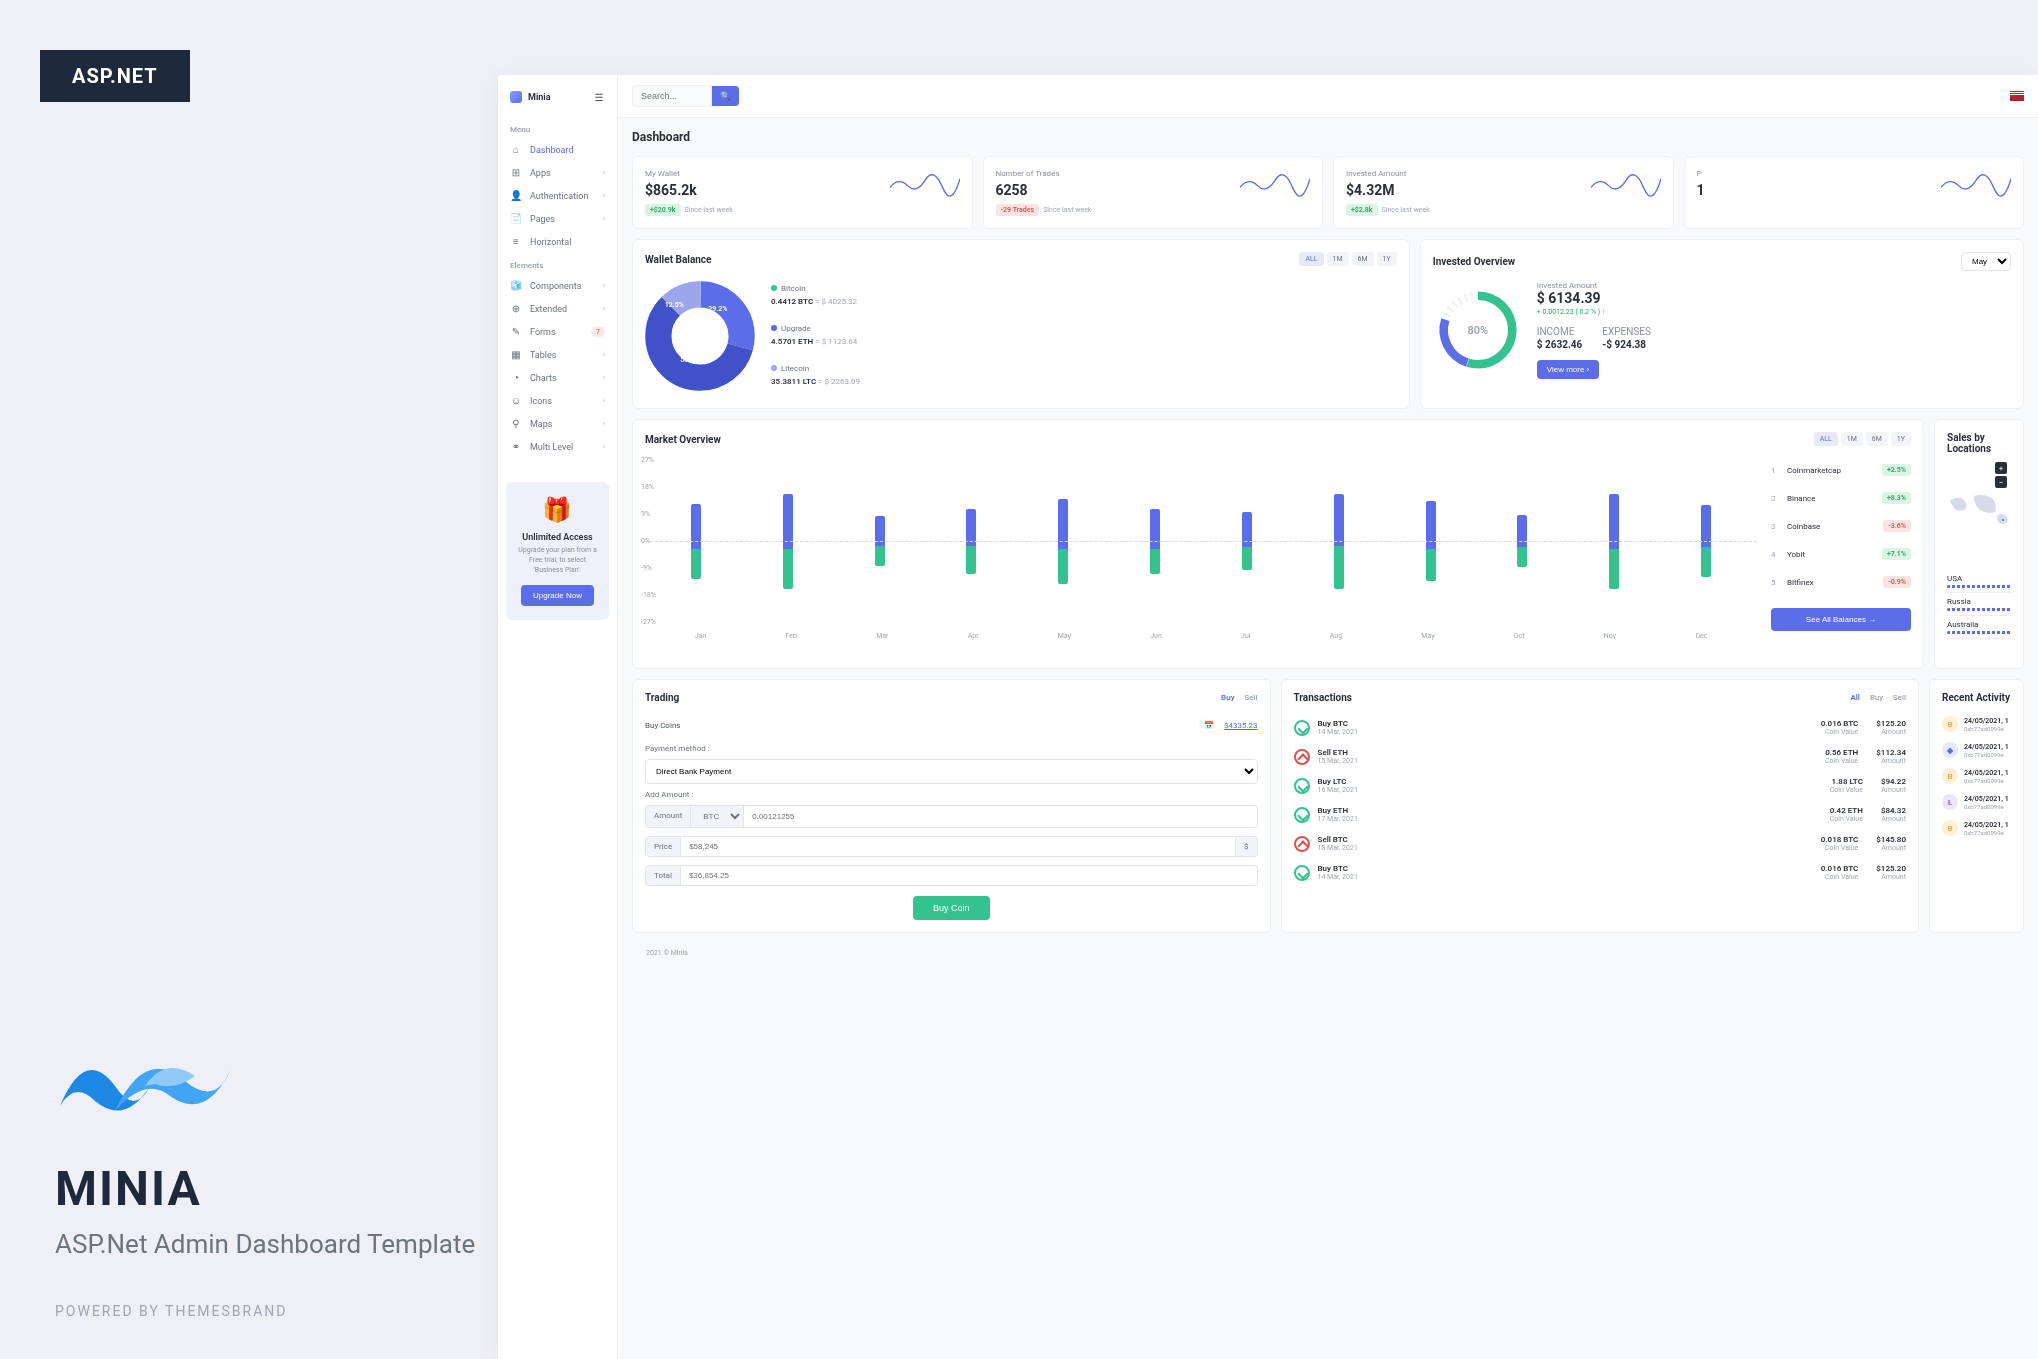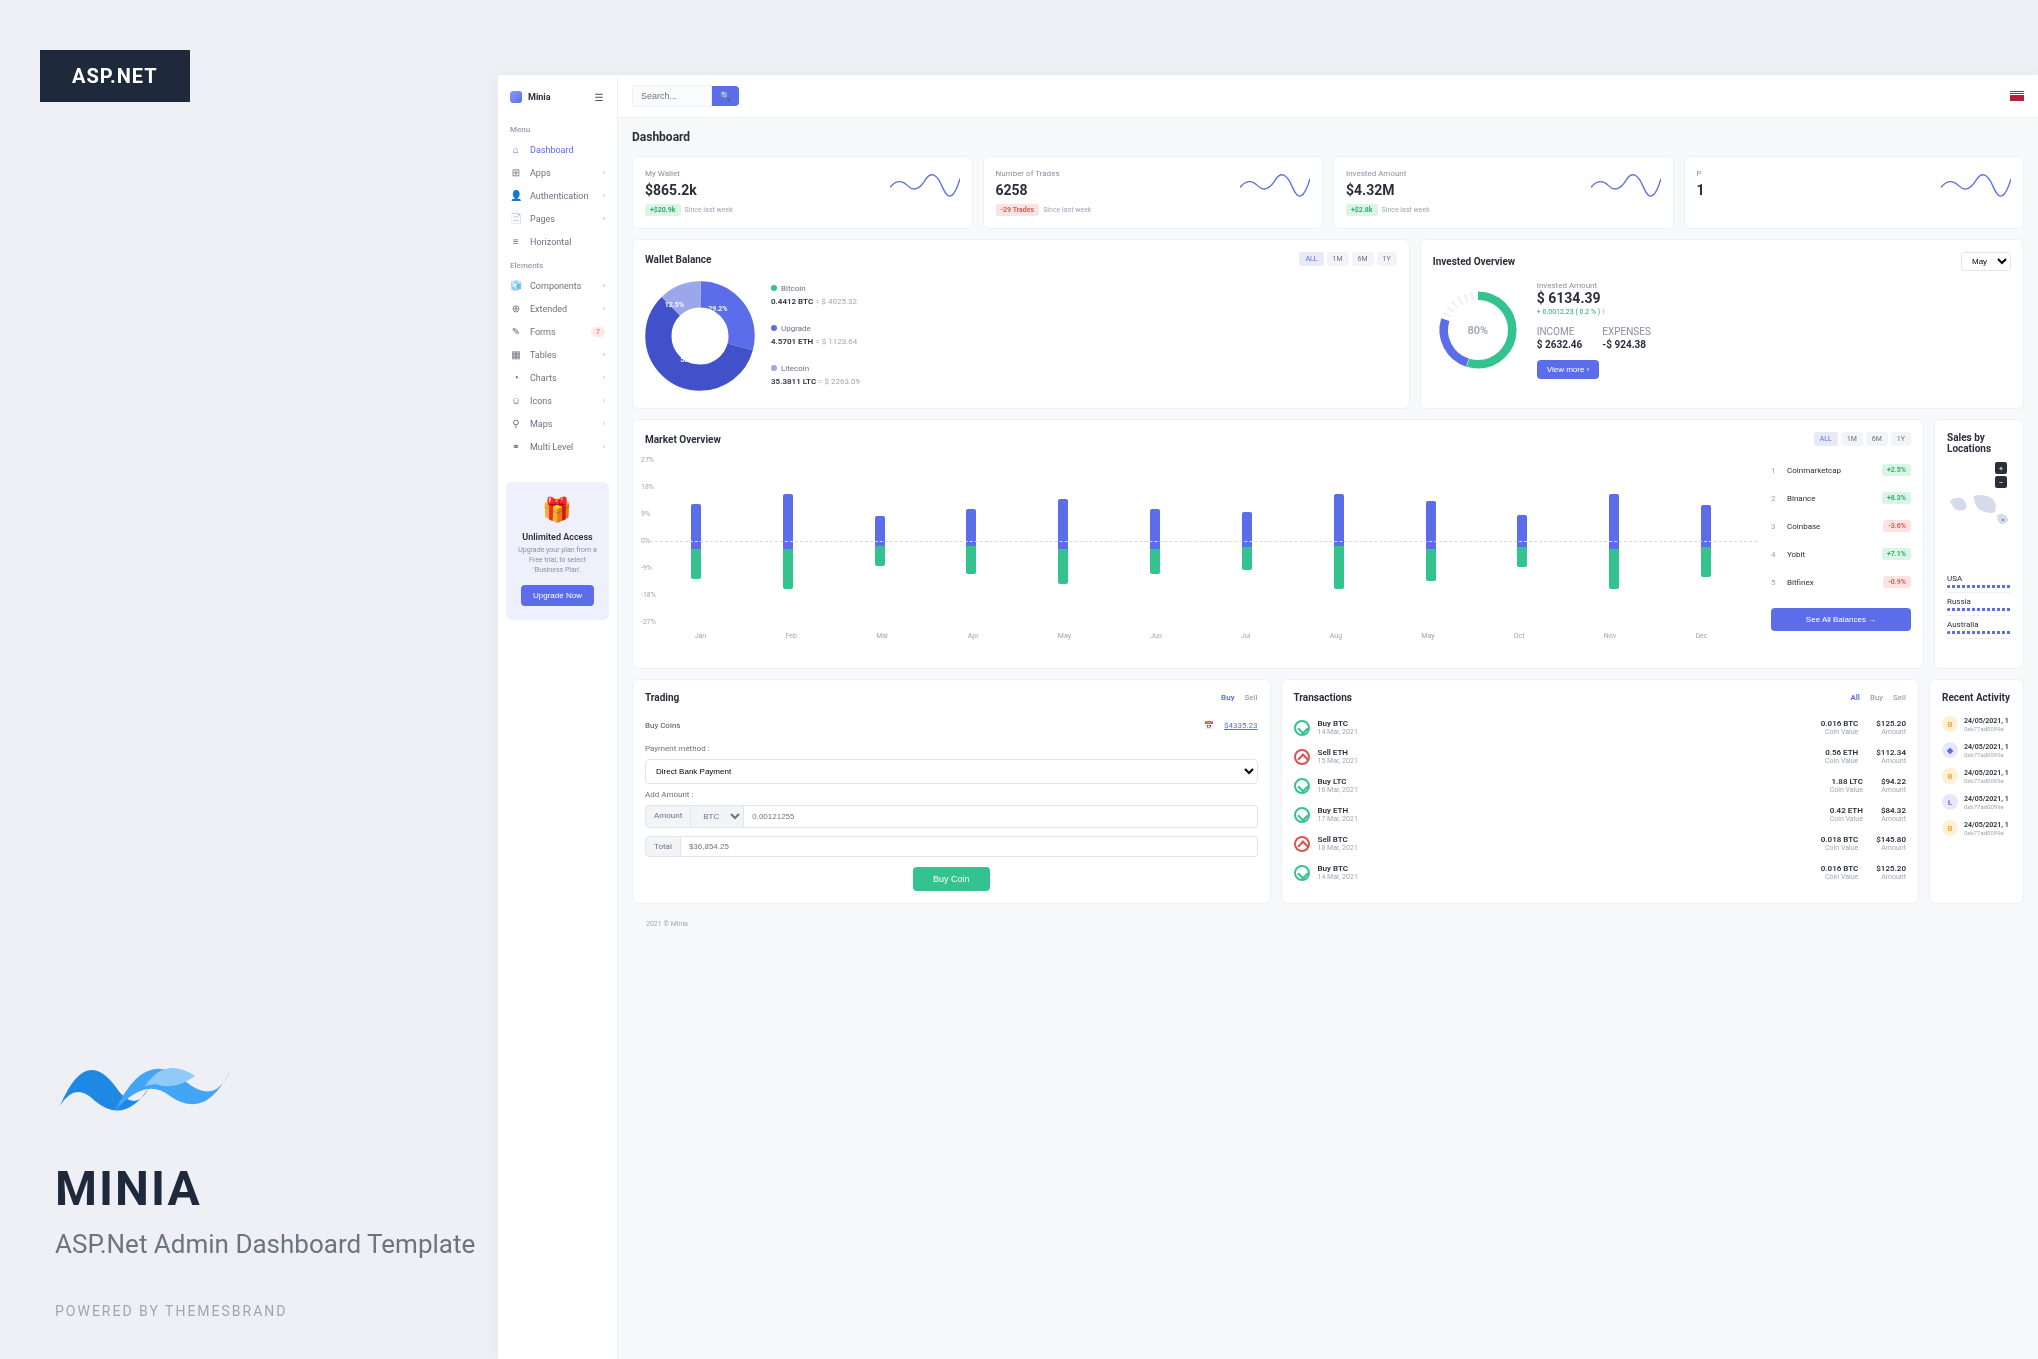--- a/index.html
+++ b/index.html
@@ -539,20 +539,25 @@
             </div>
             <div class="form-lbl">Payment method :</div>
             <select class="select" style="width:100%;padding:6px"><option>Direct Bank Payment</option></select>
             <div class="form-lbl">Add Amount :</div>
             <div class="input-grp">
               <span class="addon">Amount</span>
               <select class="addon" style="border-left:none;border-radius:0"><option>BTC</option></select>
               <input class="mid" style="border-radius: 0px 4px 4px 0px;" placeholder="0.00121255">
             </div>
             <div class="input-grp">
+              <span class="addon">Price</span>
+              <input class="mid" placeholder="$58,245" style="">
+              <span class="addon right">$</span>
+            </div>
+            <div class="input-grp">
               <span class="addon">Total</span>
               <input placeholder="$36,854.25" style="">
             </div>
             <button class="btn-success">Buy Coin</button>
           </div>
 
           <div class="card" style="flex:1">
             <div class="card-head">
               <div class="card-title">Transactions</div>
               <div class="link-tabs">

